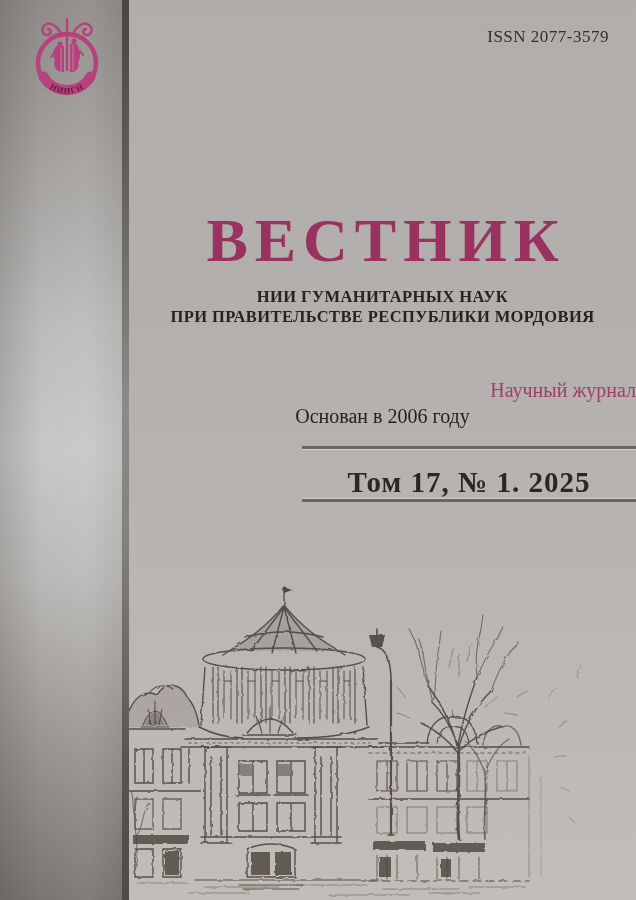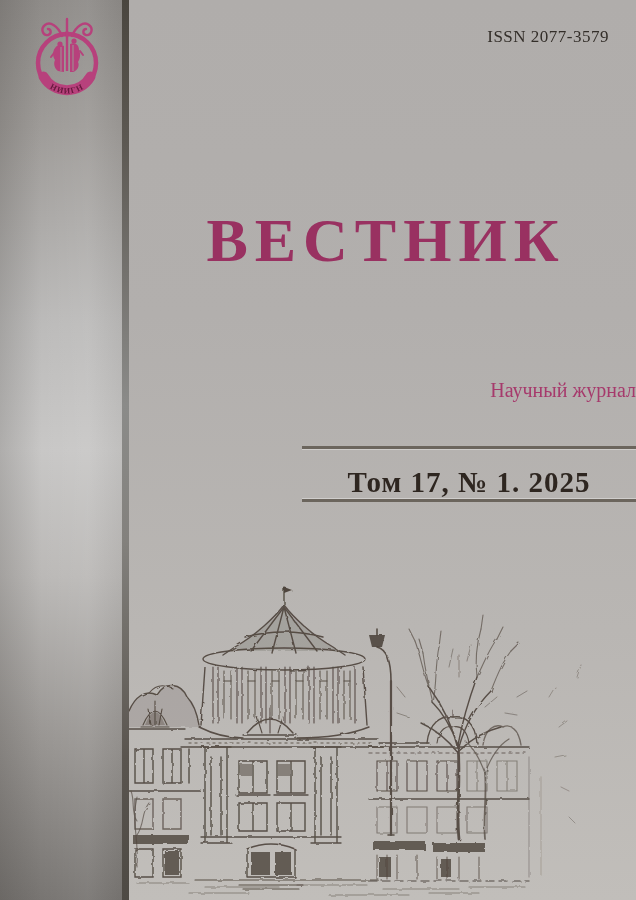--- a/index.html
+++ b/index.html
@@ -88,23 +88,28 @@
       <textPath href="#logo-text-arc" startOffset="50%" text-anchor="middle">НИИГН</textPath>
     </text>
   </svg>
 
   <div class="main">
 
     <div class="issn">ISSN 2077-3579</div>
 
     <div class="title">ВЕСТНИК</div>
 
+    <div class="subtitle">
+      <div>НИИ ГУМАНИТАРНЫХ НАУК</div>
+      <div>ПРИ ПРАВИТЕЛЬСТВЕ РЕСПУБЛИКИ МОРДОВИЯ</div>
+    </div>
 
     <div class="journal-type">Научный журнал</div>
 
+    <div class="founded">Основан в 2006 году</div>
 
     <div class="issue-block">
       <span>Том 17, № 1. 2025</span>
     </div>
 
     <svg class="building" viewBox="0 0 507 323" aria-hidden="true">
       <defs>
         <filter id="sketch" x="-10%" y="-10%" width="120%" height="120%">
           <feTurbulence type="fractalNoise" baseFrequency="0.13" numOctaves="2" seed="7" result="n"></feTurbulence>
           <feDisplacementMap in="SourceGraphic" in2="n" scale="2.6"></feDisplacementMap>

